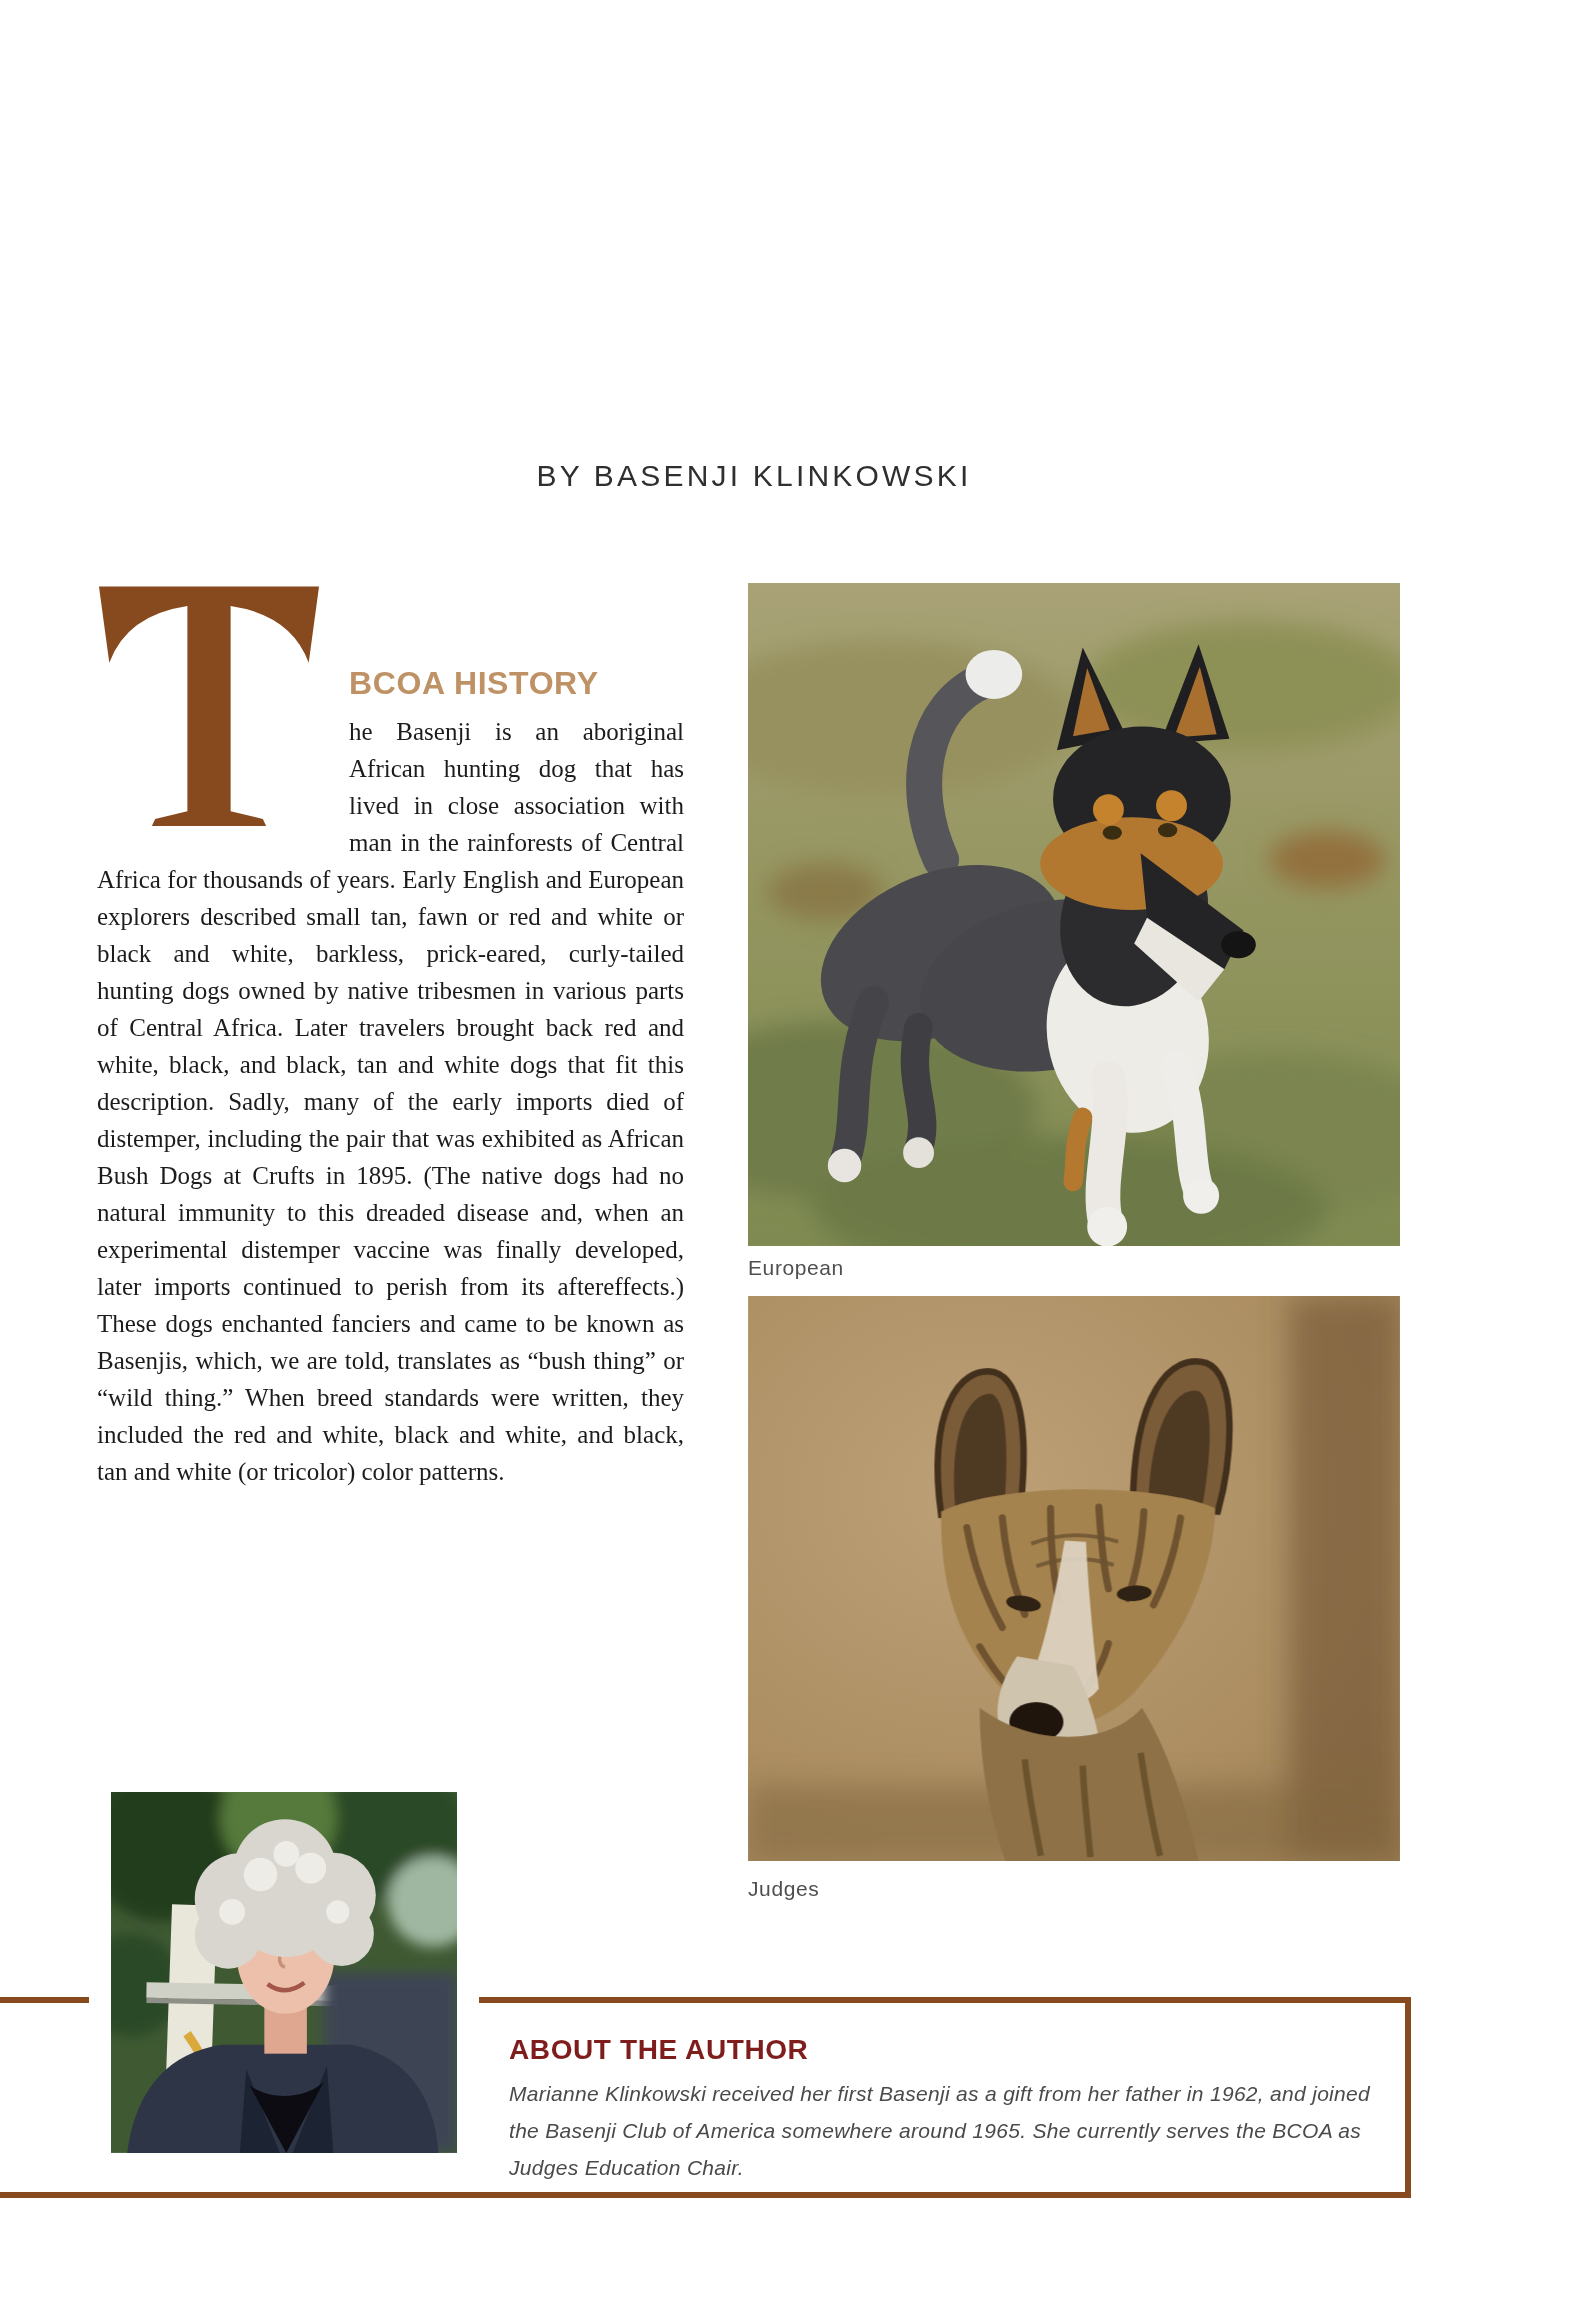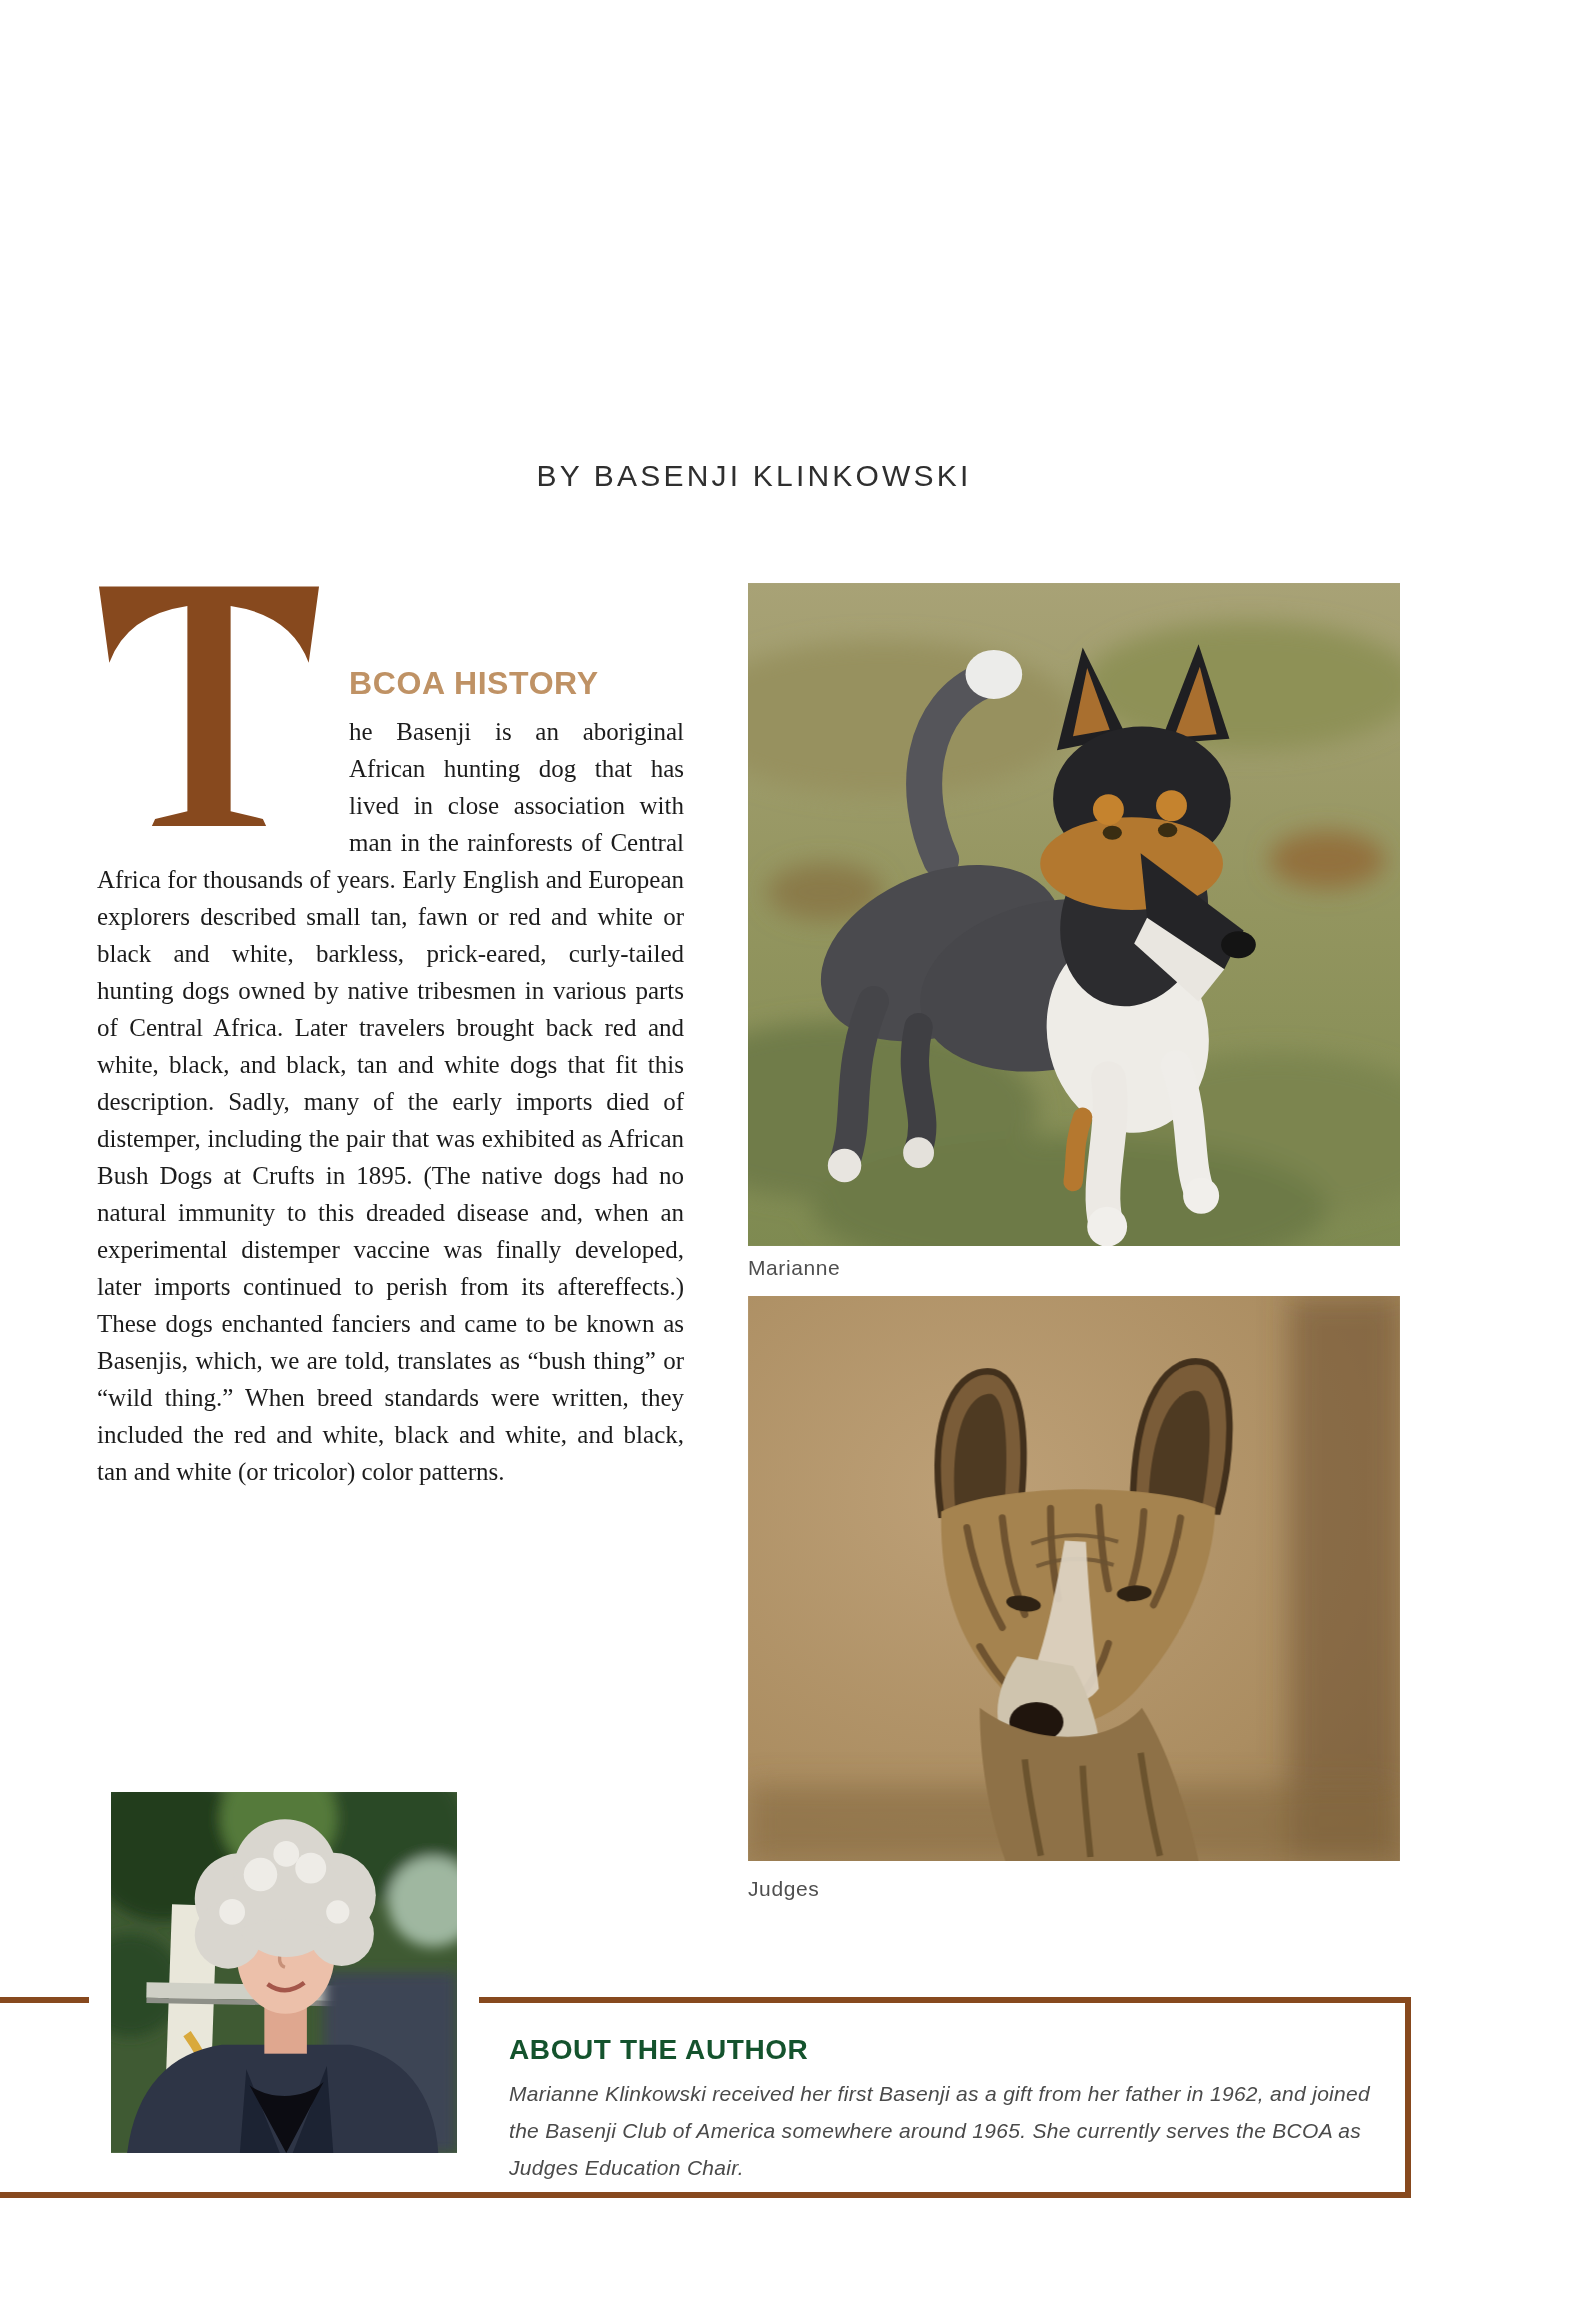--- a/index.html
+++ b/index.html
@@ -33,21 +33,21 @@
 
   
   .author-photo{position:absolute;left:111px;top:1792px;width:346px;height:361px;overflow:hidden;}
   .author-photo svg{display:block;width:100%;height:100%;}
   .rule{position:absolute;background:#87491E;}
   .rule-left-seg{left:0;top:1997px;width:89px;height:5.8px;}
   .box-top{left:479px;top:1997px;width:932px;height:5.8px;}
   .box-right{left:1405px;top:1997px;width:5.8px;height:201px;}
   .box-bottom{left:0;top:2192px;width:1410px;height:5.8px;}
   .about-heading{position:absolute;left:509px;top:2034px;font-size:28px;font-weight:bold;
-                 letter-spacing:0.6px;color:#14532d;}
+                 letter-spacing:0.6px;color:#7f1d1d;}
   .about-bio{position:absolute;left:509px;top:2075px;width:882px;font-size:21px;line-height:37px;
              font-style:italic;font-weight:300;color:#4a4a4a;letter-spacing:0.3px;}
 </style>
 </head>
 <body>
 
 <div class="page">
 
 
   <div class="byline">BY BASENJI KLINKOWSKI</div>
@@ -115,21 +115,21 @@
       <circle cx="560" cy="352" r="24" fill="#c5832e"></circle>
       <circle cx="658" cy="346" r="24" fill="#c5832e"></circle>
       <ellipse cx="566" cy="388" rx="15" ry="11" fill="#3a2d12"></ellipse>
       <ellipse cx="652" cy="384" rx="15" ry="11" fill="#3a2d12"></ellipse>
 
       <path d="M610,420 L770,540 L740,600 L620,520 Z" fill="#242427"></path>
       <path d="M620,520 L740,600 L700,650 L600,560 Z" fill="#e9e6e0"></path>
       <ellipse cx="762" cy="562" rx="27" ry="21" fill="#141414"></ellipse>
     </svg>
   </div>
-  <div class="fig-caption cap-tricolor">Marianne</div>
+  <div class="fig-caption cap-tricolor">European</div>
 
   <div class="figure fig-brindle">
     <svg viewBox="0 0 1013 878">
       <defs>
         <radialGradient id="tanbg" cx="0.35" cy="0.35" r="1">
           <stop offset="0" stop-color="#bda077"></stop>
             <stop offset="0.6" stop-color="#ab8d61"></stop>
             <stop offset="1" stop-color="#94784f"></stop>
         </radialGradient>
         <filter id="soft2">

